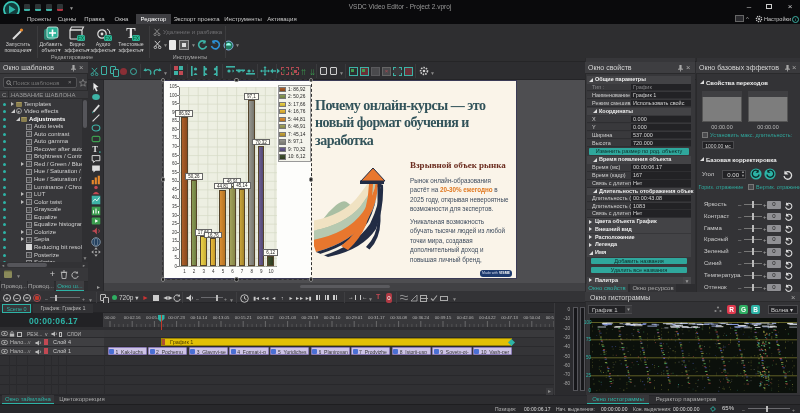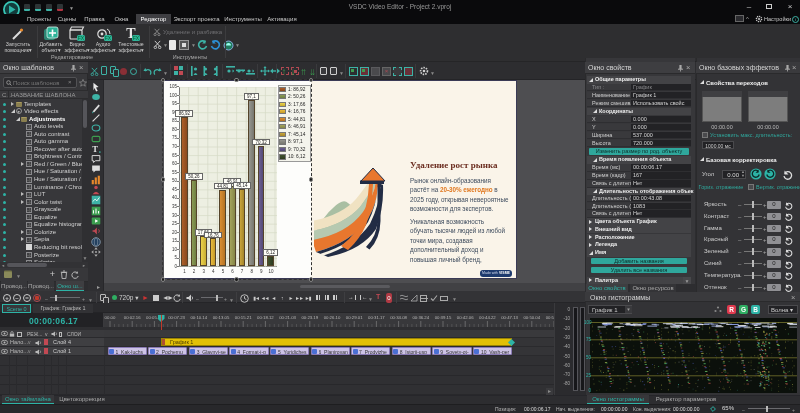--- a/index.html
+++ b/index.html
@@ -535,21 +535,22 @@
     <div style="position:absolute;left:288px;top:154.45px;width:24px;height:6px;color:#222;font-size:4.8px;">10: 6,12</div>
     <div style="position:absolute;left:162px;top:79px;width:149.5px;height:201px;border:1px dashed #333;"></div>
     <div style="position:absolute;left:160.5px;top:77.5px;width:4.5px;height:4.5px;background:#1a1a1a;border-radius:50%;border:0.5px solid #888;"></div>
     <div style="position:absolute;left:160.5px;top:177.0px;width:4.5px;height:4.5px;background:#1a1a1a;border-radius:50%;border:0.5px solid #888;"></div>
     <div style="position:absolute;left:160.5px;top:277.0px;width:4.5px;height:4.5px;background:#1a1a1a;border-radius:50%;border:0.5px solid #888;"></div>
     <div style="position:absolute;left:234.0px;top:77.5px;width:4.5px;height:4.5px;background:#1a1a1a;border-radius:50%;border:0.5px solid #888;"></div>
     <div style="position:absolute;left:234.0px;top:277.0px;width:4.5px;height:4.5px;background:#1a1a1a;border-radius:50%;border:0.5px solid #888;"></div>
     <div style="position:absolute;left:308.5px;top:77.5px;width:4.5px;height:4.5px;background:#1a1a1a;border-radius:50%;border:0.5px solid #888;"></div>
     <div style="position:absolute;left:308.5px;top:177.0px;width:4.5px;height:4.5px;background:#1a1a1a;border-radius:50%;border:0.5px solid #888;"></div>
     <div style="position:absolute;left:308.5px;top:277.0px;width:4.5px;height:4.5px;background:#1a1a1a;border-radius:50%;border:0.5px solid #888;"></div>
-    <div style="position:absolute;left:410px;top:160px;width:110px;height:10px;color:#6b2d20;font-size:9px;font-family:Liberation Serif,serif;font-weight:bold;">Удаление рост рынка</div>
+    <div style="position:absolute;left:315px;top:96.5px;width:210px;height:56px;color:#32535a;font-size:14px;line-height:17.5px;font-family:Liberation Serif,serif;font-weight:bold;letter-spacing:-0.5px;">Почему онлайн-курсы — это<br>новый формат обучения и<br>заработка</div>
+    <div style="position:absolute;left:410px;top:160px;width:110px;height:10px;color:#6b2d20;font-size:9px;font-family:Liberation Serif,serif;font-weight:bold;">Взрывной объек рынка</div>
     <div style="position:absolute;left:410px;top:175.5px;width:108px;height:40px;color:#3e4c5e;font-size:6.3px;line-height:9.6px;">Рынок онлайн-образования<br>растёт на <span style="color:#e07820;font-weight:bold;">20-30% ежегодно</span> в<br>2025 году, открывая невероятные<br>возможности для экспертов.</div>
     <div style="position:absolute;left:410px;top:216.5px;width:108px;height:48px;color:#3e4c5e;font-size:6.3px;line-height:9.6px;">Уникальная возможность<br>обучать тысячи людей из любой<br>точки мира, создавая<br>дополнительный доход и<br>повышая личный бренд,</div>
     <div style="position:absolute;left:480px;top:270px;width:32px;height:6.5px;background:#1e3a6e;border-radius:3px;color:#cfd8ee;font-size:3.5px;text-align:center;line-height:6.5px;">Made with <b style="color:#fff;">VISME</b></div>
     <svg style="position:absolute;left:314px;top:163px;width:100px;height:100px;" viewBox="0 0 100 100">
 <path d="M0 72 Q10 52 19 45 Q29 35 34 40 Q40 47 47 40 Q54 31 59 34 L56 66 L0 78Z" fill="#a9bfa3"></path>
 <path d="M-2 58 Q28 52 42 36 Q52 24 58 13 L60 16 Q57 30 46 44 Q30 62 -2 68 Z" fill="#f0e2c2"></path>
 <path d="M-2 68 Q30 62 46 44 Q57 30 60 16 L62 18 Q60 33 49 49 Q33 71 -2 77 Z" fill="#b6c9b0"></path>
 <path d="M-2 77 Q33 71 49 49 Q60 33 62 18 L64.5 20 Q64 38 54 56 Q38 79 2 89 Z" fill="#e8772e"></path>
 <path d="M2 89 Q38 79 54 56 Q64 38 64.5 20 L69 22 Q70 45 62 66 Q48 87 14 94 Z" fill="#222c44"></path>
 <path d="M7 92 Q40 82 55 60 Q64 42 65 24" fill="none" stroke="#f6f1e4" stroke-width="2.6"></path>

